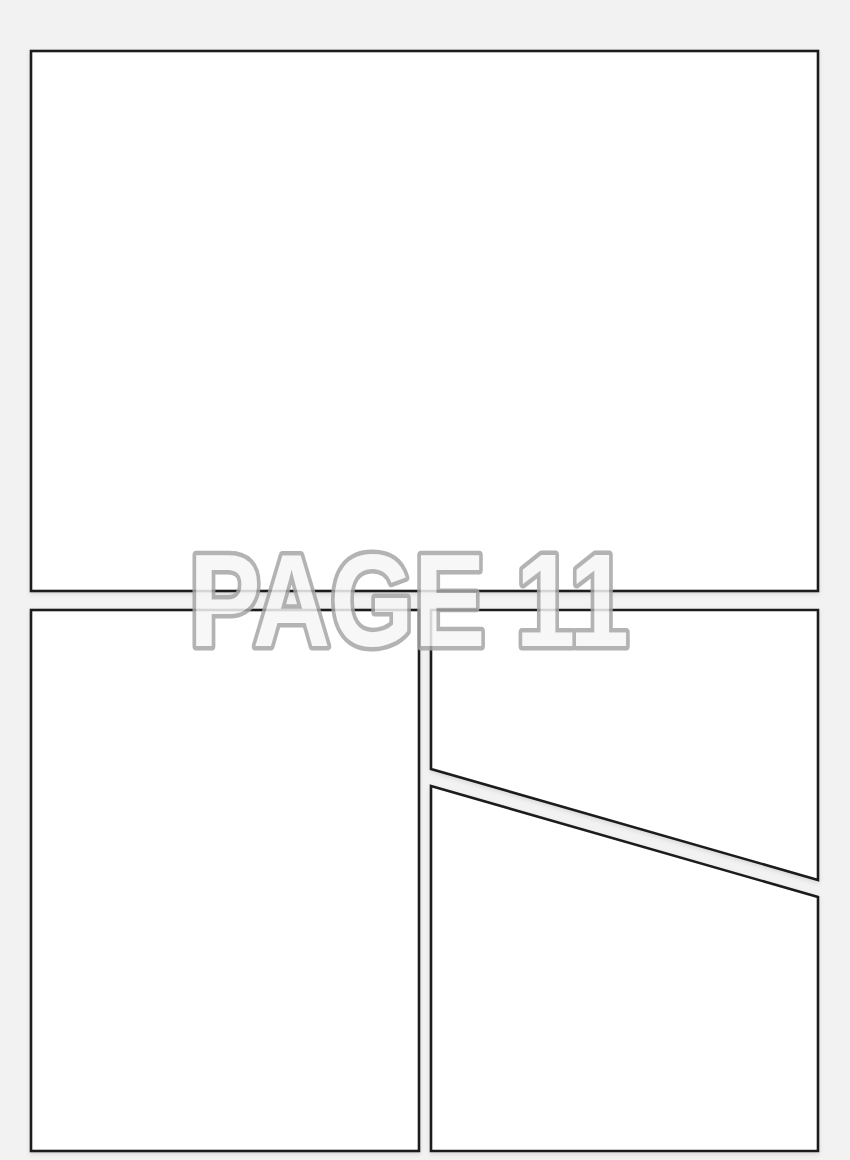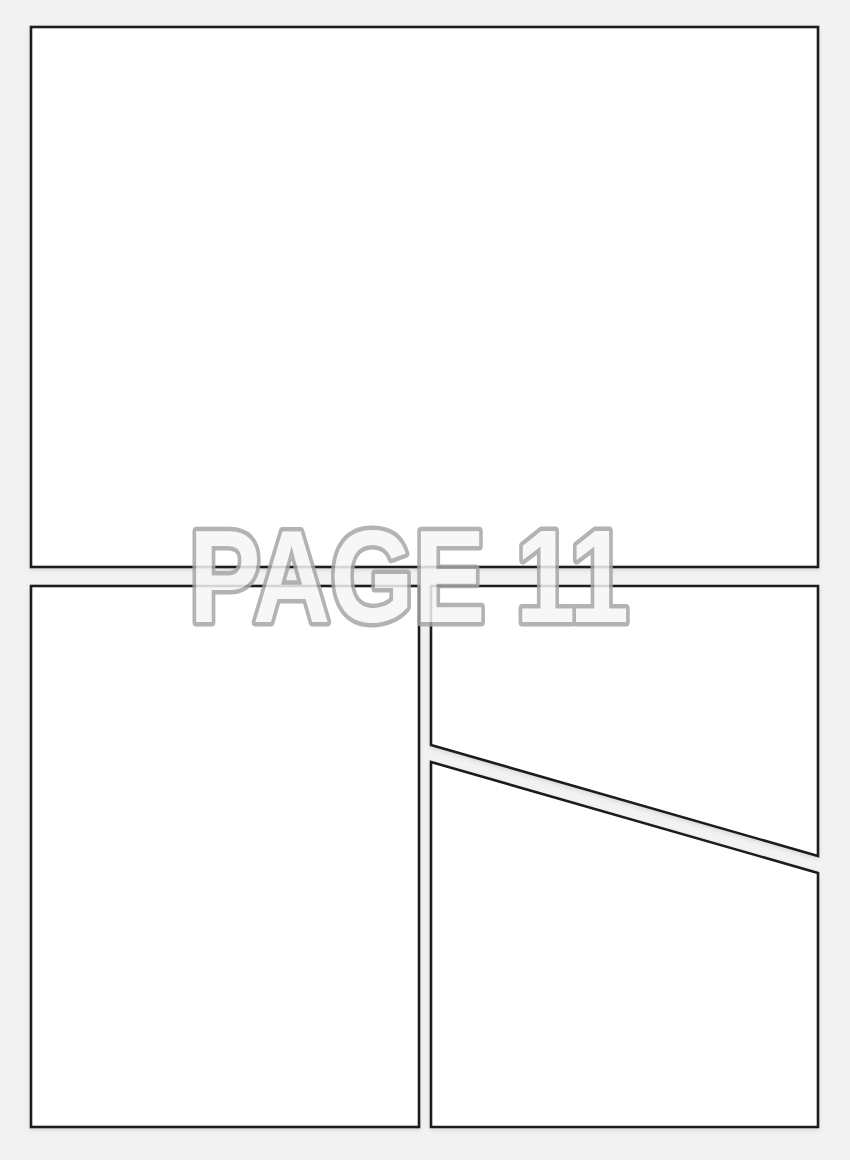--- a/index.html
+++ b/index.html
@@ -10,20 +10,21 @@
     width: 850px;
     height: 1160px;
     background: #f2f2f2;
     font-family: "Liberation Sans", sans-serif;
     overflow: hidden;
   }
   .stage {
     position: relative;
     width: 850px;
     height: 1120px;
+    margin-top: 24px;
   }
   .stage > svg {
     position: absolute;
     left: 0;
     top: 0;
   }
   .panel-grid {
     filter: drop-shadow(0 2px 2px rgba(0,0,0,0.10));
   }
   .watermark-text {

